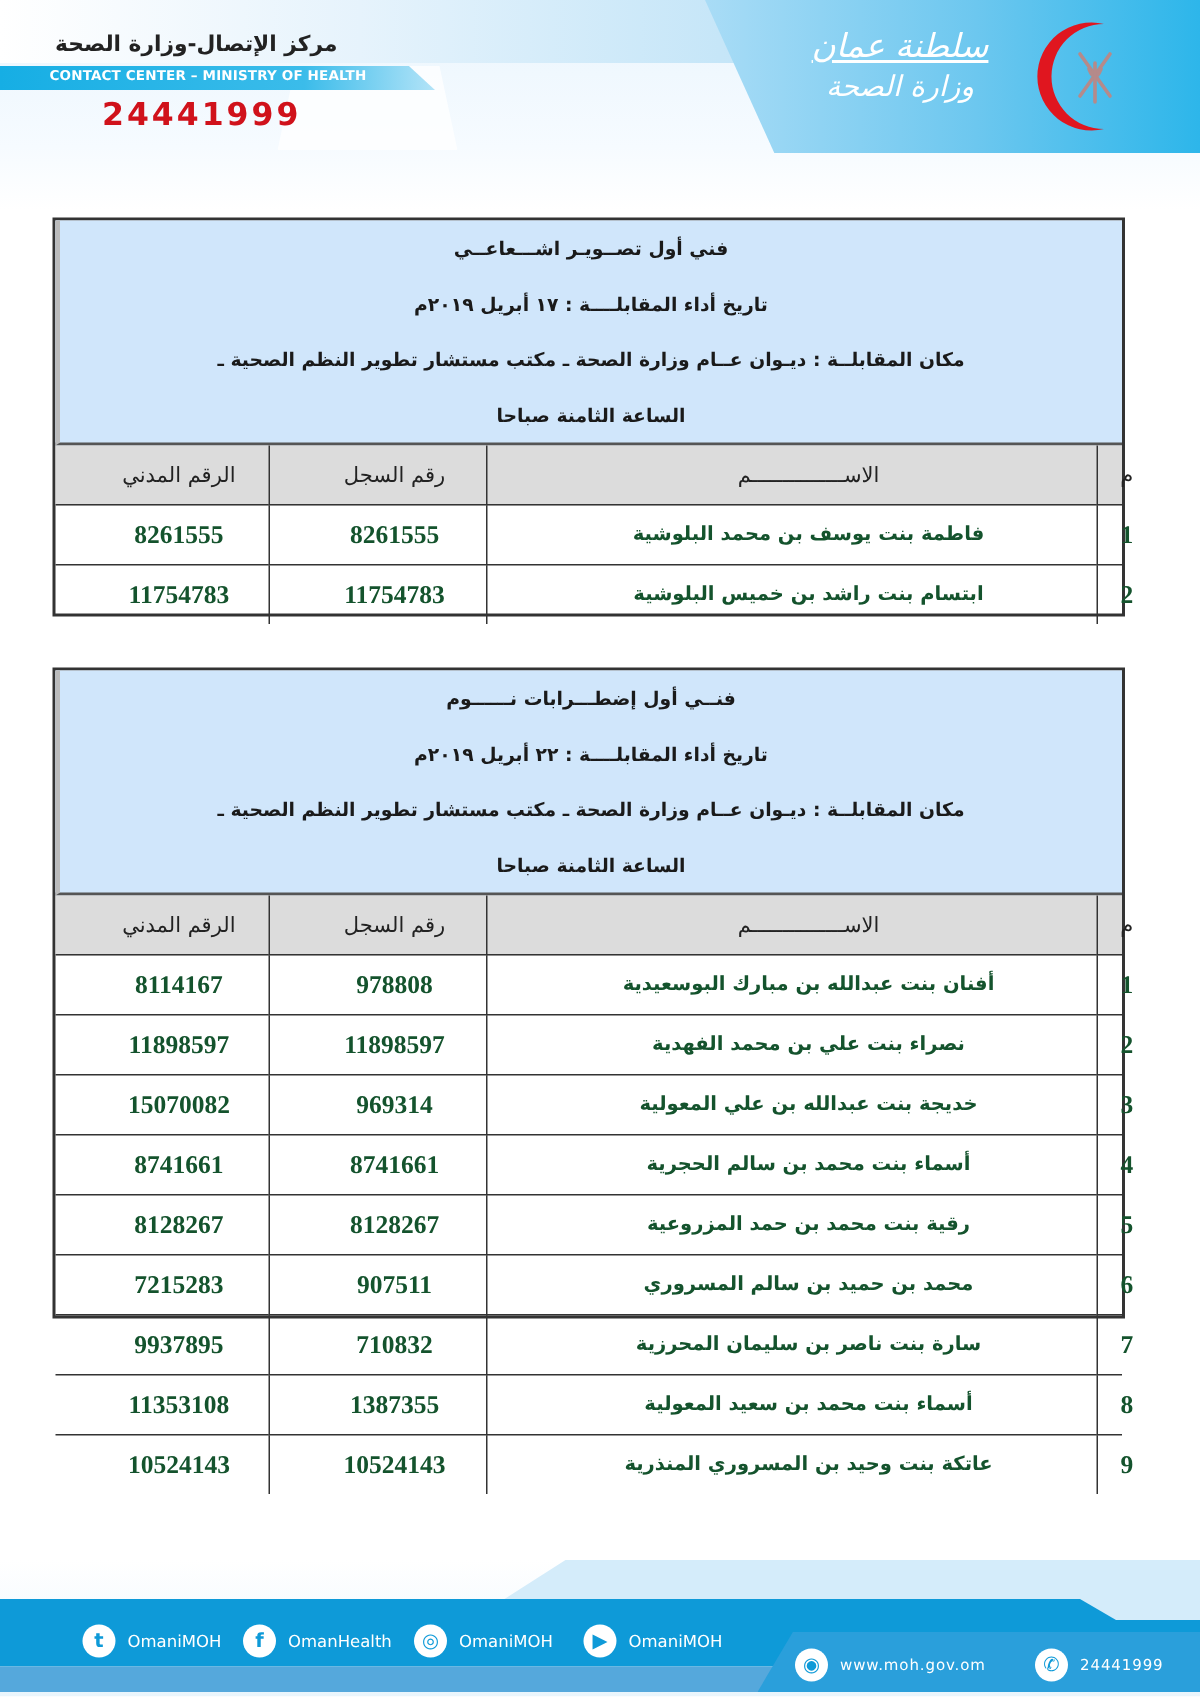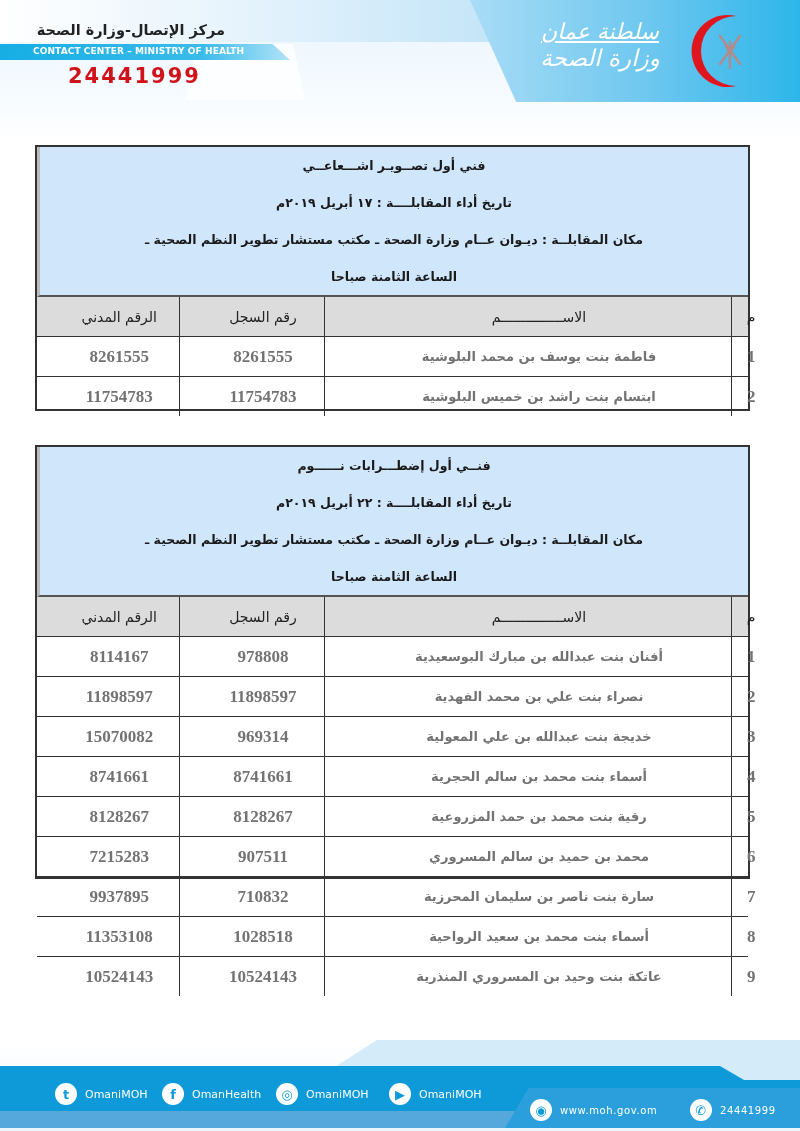--- a/index.html
+++ b/index.html
@@ -47,21 +47,21 @@
     position: absolute; left: 68px; top: 64px;
     font-size: 21px; font-weight: bold; color: #d0121b; letter-spacing: 2px;
     font-family: "DejaVu Sans", sans-serif;
   }
   .logo-text {
     position: absolute; left: 520px; top: 18px; width: 160px; text-align: center;
     direction: rtl; color: #ffffff; font-family: "DejaVu Serif", serif;
     font-style: italic;
   }
   .logo-text .l1 { font-size: 22px; line-height: 28px; text-decoration: underline; }
-  .logo-text .l2 { font-size: 23px; line-height: 24px; }
+  .logo-text .l2 { font-size: 19px; line-height: 24px; }
   .crescent {
     position: absolute; left: 688px; top: 12px; width: 68px; height: 78px;
   }
 
   
   .block {
     position: absolute; left: 35px; width: 715px;
     border: 2px solid #333; box-sizing: border-box;
     background: #fff;
   }
@@ -86,21 +86,21 @@
   }
   th, td {
     border: 1px solid #333; text-align: center;
     font-family: "Liberation Serif", serif;
     padding-left: 24px;
   }
   th {
     background: #dcdcdc; font-weight: normal; font-size: 14px; height: 37px;
     font-family: "DejaVu Sans", sans-serif; color: #222;
   }
-  td { height: 37px; font-size: 17px; font-weight: bold; color: #737373; }
+  td { height: 37px; font-size: 17px; font-weight: bold; color: #14532d; }
   td.name { font-family: "DejaVu Sans", sans-serif; font-size: 13px; font-weight: bold; }
   td.idx { font-weight: bold; font-size: 17px; }
   tr:first-child th { border-top: none; }
   th:first-child, td:first-child { border-right: none; }
   th:last-child, td:last-child { border-left: none; }
   tbody tr:last-child td { border-bottom: none; }
   col.c-idx { width: 17px; }
   col.c-name { width: 407px; }
   col.c-reg { width: 145px; }
   col.c-civil { width: 142px; }
@@ -277,22 +277,22 @@
           <td>7215283</td>
         </tr>
         <tr>
           <td class="idx">7</td>
           <td class="name">سارة بنت ناصر بن سليمان المحرزية</td>
           <td>710832</td>
           <td>9937895</td>
         </tr>
         <tr>
           <td class="idx">8</td>
-          <td class="name">أسماء بنت محمد بن سعيد الرواحية</td>
-          <td>1028518</td>
+          <td class="name">أسماء بنت محمد بن سعيد المعولية</td>
+          <td>1387355</td>
           <td>11353108</td>
         </tr>
         <tr>
           <td class="idx">9</td>
           <td class="name">عاتكة بنت وحيد بن المسروري المنذرية</td>
           <td>10524143</td>
           <td>10524143</td>
         </tr>
       </tbody>
   </table>

